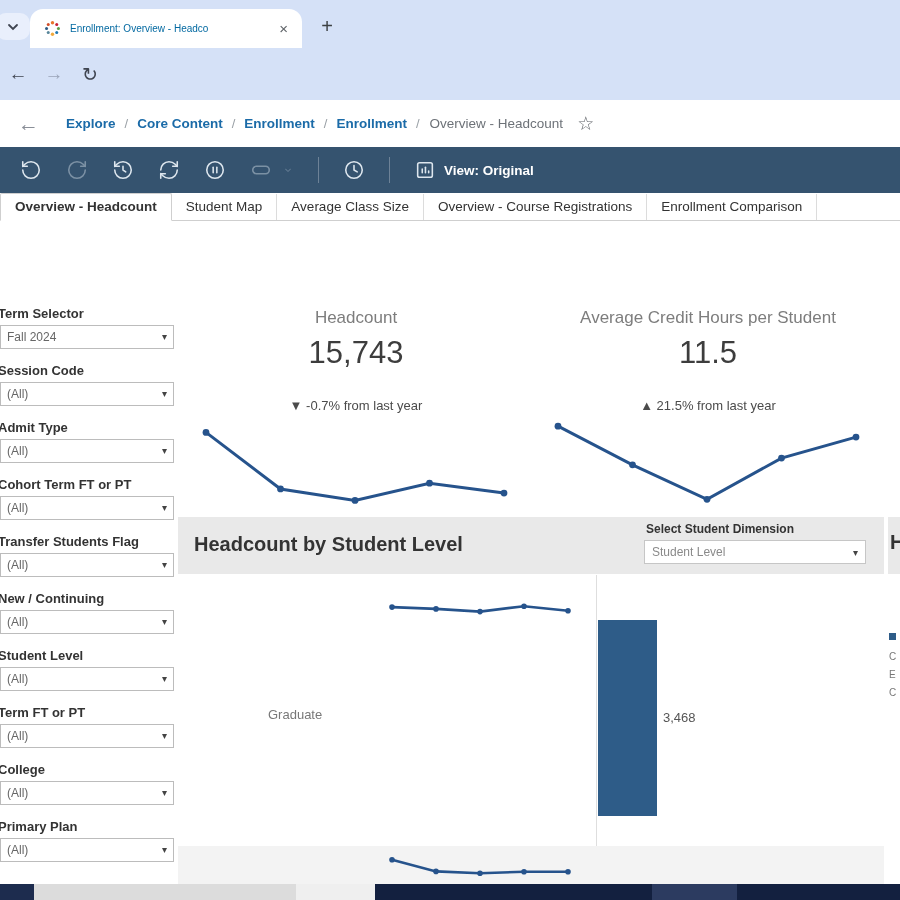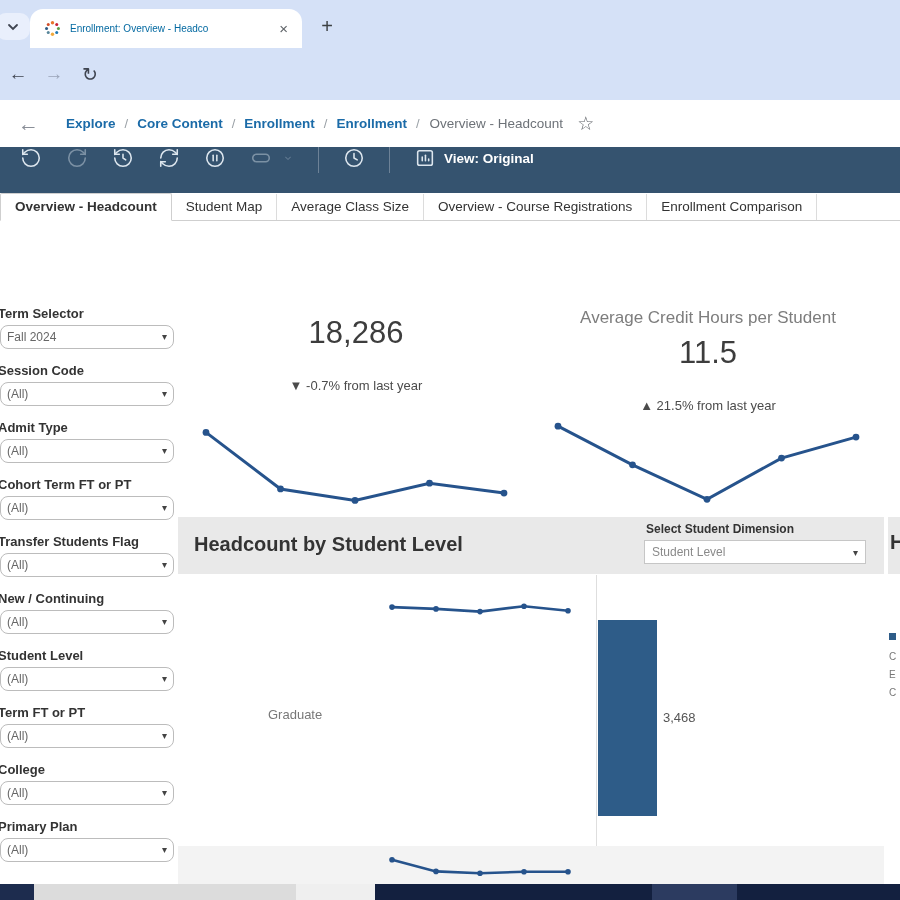--- a/index.html
+++ b/index.html
@@ -29,21 +29,21 @@
   .crumbrow { position:absolute; left:0; top:100px; width:900px; height:47px; background:#fff;
               display:flex; align-items:center; }
   .crumb-back { color:#8a8f98; font-size:21px; margin:0 22px 0 18px; }
   .crumb { font-size:13.5px; font-weight:700; color:#1b6ba8; margin:0 5px; }
   .crumb-sep { color:#9aa0a6; font-size:13px; margin:0 4px; }
   .crumb-current { font-size:13.5px; color:#6d7278; font-weight:400; margin:0 6px; }
   .crumb-star { color:#5f6368; font-size:19px; margin-left:8px; }
 
   
   .ttoolbar { position:absolute; left:0; top:147px; width:900px; height:46px; background:#35536f;
-              display:flex; align-items:flex-start; padding-left:20px; }
+              display:flex; align-items:center; padding-left:20px; }
   .ticon { width:22px; height:22px; margin-right:24px; display:inline-flex; }
   .ticon svg { stroke:#dde6ee; fill:none; stroke-width:1.7; stroke-linecap:round; stroke-linejoin:round; }
   .ticon.dim svg { opacity:.42; }
   .ticon.caret { width:12px; margin-left:-14px; }
   .tsep { width:1px; height:26px; background:rgba(255,255,255,.28); margin-right:24px; }
   .tview { display:flex; align-items:center; color:#ffffff; font-size:13.5px; font-weight:700; }
   .tview .ticon { margin-right:8px; }
 
   
   .sheettabs { position:absolute; left:0; top:193px; width:900px; height:28px; background:#fff;
@@ -63,21 +63,21 @@
   .monogram .bee { font-family:"Liberation Serif", serif; font-weight:700; font-size:38px; color:#1d4f7c; margin-top:2px; }
   .lighthouse { position:absolute; left:7px; top:-8px; }
 
   .dash-title { position:absolute; left:186px; top:29px; font-size:27px; font-weight:600;
                 color:#2d64a0; letter-spacing:.2px; white-space:nowrap; }
 
   .filters { position:absolute; left:0; top:85px; width:178px; }
   .filter { margin-bottom:14px; }
   .filter-label { font-size:13px; font-weight:700; color:#333; margin-left:-2px; margin-bottom:4px;
                   white-space:nowrap; }
-  .fselect { position:relative; width:174px; height:24px; border:1px solid #bcbcbc; border-radius:8px;
+  .fselect { position:relative; width:174px; height:24px; border:1px solid #bcbcbc; border-radius:0;
              background:#fff; font-size:12px; color:#666; line-height:22px; padding-left:6px; }
   .fselect .caret { position:absolute; right:6px; top:0; color:#444; font-size:10px; }
 
   .kpi { position:absolute; width:340px; text-align:center; }
   .kpi-label { font-size:17px; color:#7d7d7d; }
   .kpi-value { font-size:31px; color:#3d3d3d; margin-top:7px; }
   .kpi-delta { font-size:13px; color:#4b4b4b; margin-top:27px; }
 
   .sparkline { position:absolute; }
 
@@ -309,21 +309,22 @@
       <div class="filter">
         <div class="filter-label">Primary Plan</div>
         <div class="fselect">
           <span>(All)</span>
           <span class="caret">▾</span>
         </div>
       </div>
     </div>
 
     <div class="kpi" style="left:186px; top:87px;">
-      <div class="kpi-value">18,286</div>
+      <div class="kpi-label">Headcount</div>
+      <div class="kpi-value">15,743</div>
       <div class="kpi-delta">▼ -0.7% from last year</div>
     </div>
     <div class="kpi" style="left:540px; top:87px; width:336px;">
       <div class="kpi-label">Average Credit Hours per Student</div>
       <div class="kpi-value">11.5</div>
       <div class="kpi-delta">▲ 21.5% from last year</div>
     </div>
 
     <svg class="sparkline" style="left:196px; top:197px;" width="318" height="96">
         <polyline points="10,14.379999999999997 84.5,70.96000000000001 159,82.44 233.5,65.22 308,75.06" fill="none" stroke="#26538c" stroke-width="3"></polyline>

